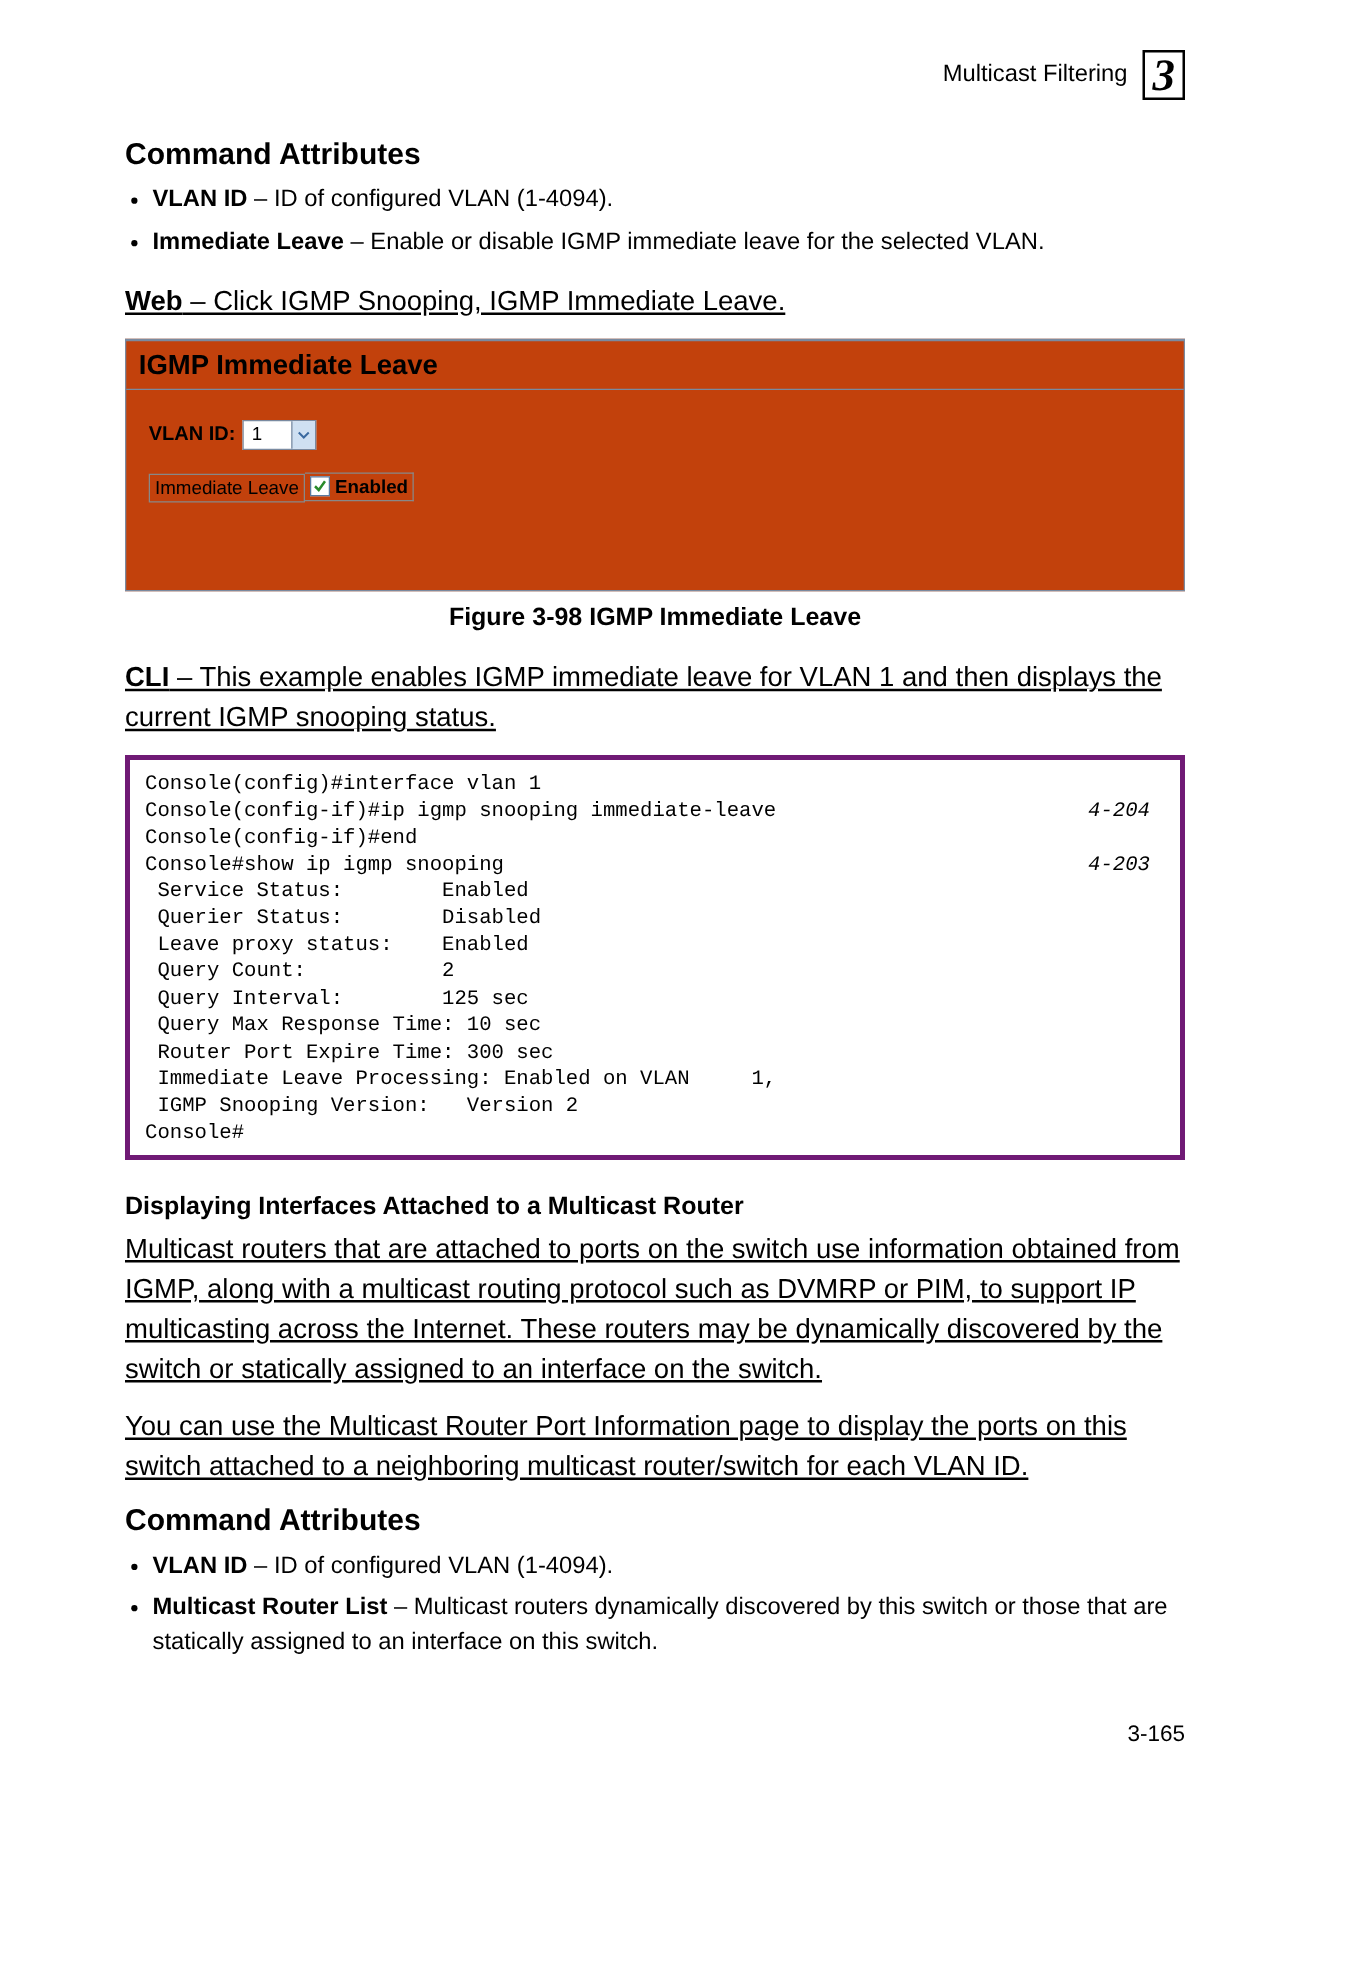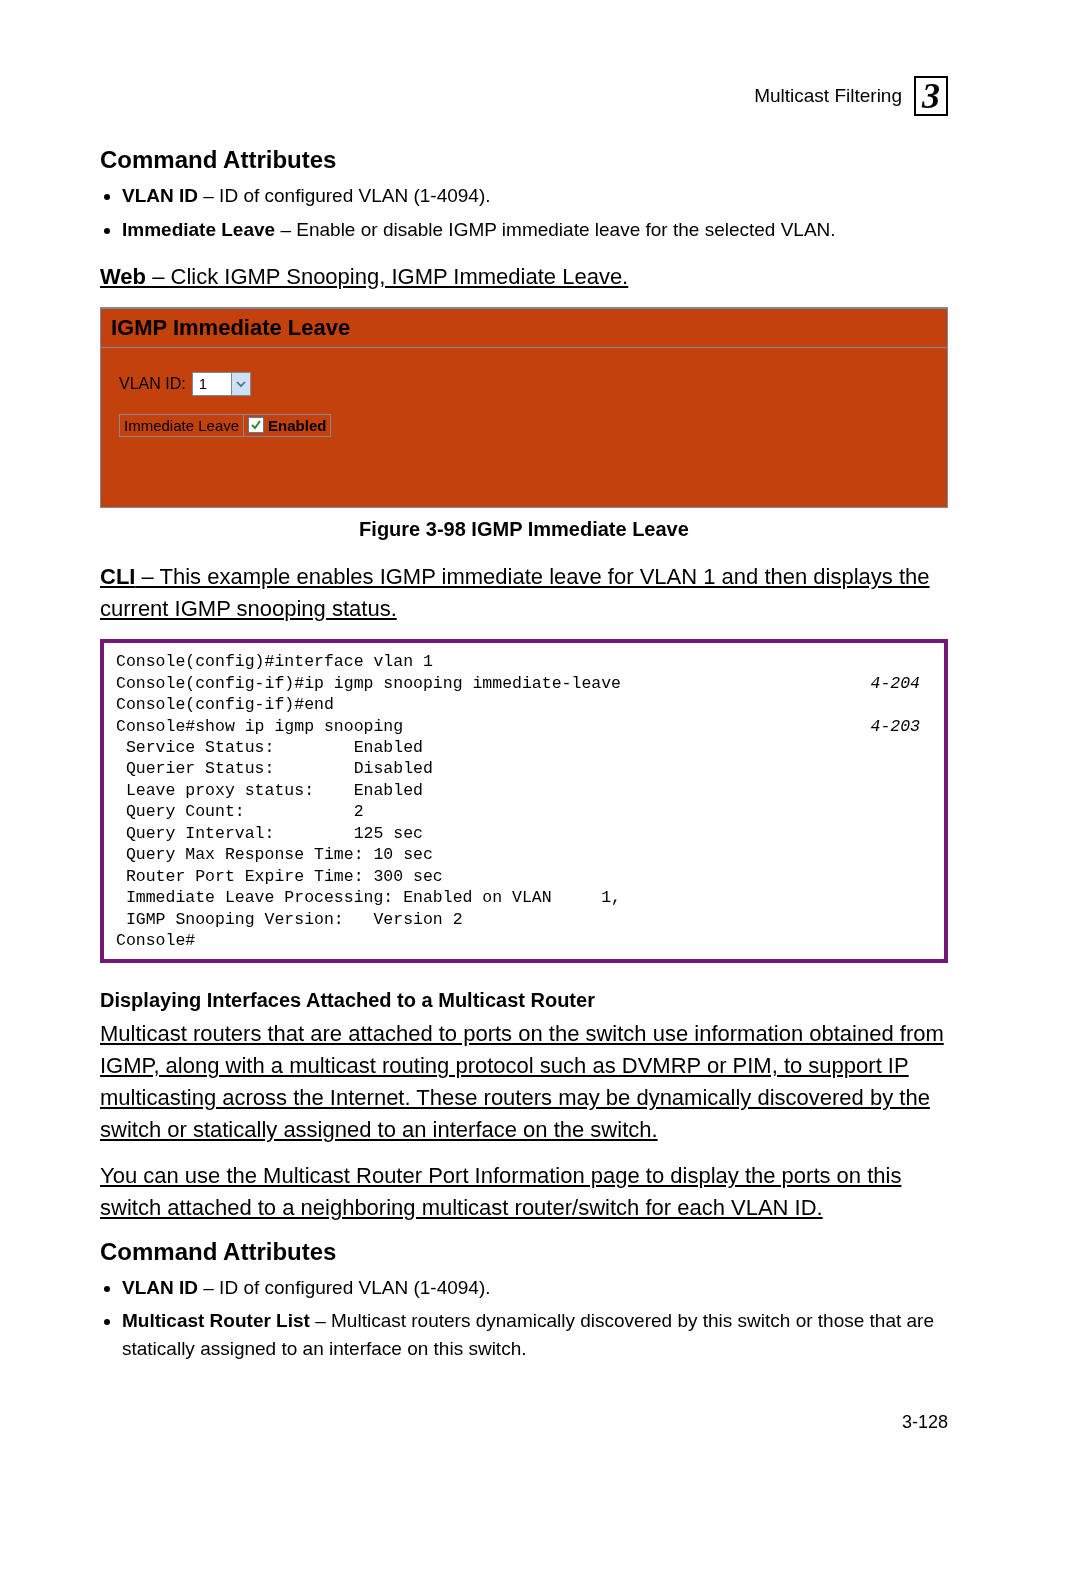--- a/index.html
+++ b/index.html
@@ -7,21 +7,20 @@
     padding: 0;
     background: #fff;
     font-family: Arial, Helvetica, sans-serif;
     color: #000;
     width: 1080px;
   }
   .page {
     padding: 40px 95px 40px 100px;
     box-sizing: border-box;
     width: 1043px;
-    margin-top: 36px;
   }
   .header-row {
     display: flex;
     justify-content: flex-end;
     align-items: center;
     gap: 12px;
     margin-bottom: 30px;
   }
   .header-text {
     font-size: 19px;
@@ -79,21 +78,21 @@
   .ui-body {
     padding: 24px 18px 70px 18px;
   }
   .field-row {
     display: flex;
     align-items: center;
     gap: 6px;
     margin-bottom: 18px;
     font-size: 16px;
   }
-  .field-row .lbl { font-weight: 400; }
+  .field-row .lbl { font-weight: 700; }
   .select {
     display: inline-flex;
     align-items: center;
     border: 1px solid #7a8aa0;
     height: 22px;
     background: #fff;
   }
   .select .val {
     padding: 0 22px 0 6px;
     font-size: 15px;
@@ -229,14 +228,14 @@
   <p class="subheading">Displaying Interfaces Attached to a Multicast Router</p>
   <p class="para">Multicast routers that are attached to ports on the switch use information obtained from IGMP, along with a multicast routing protocol such as DVMRP or PIM, to support IP multicasting across the Internet. These routers may be dynamically discovered by the switch or statically assigned to an interface on the switch.</p>
   <p class="para">You can use the Multicast Router Port Information page to display the ports on this switch attached to a neighboring multicast router/switch for each VLAN ID.</p>
 
   <p class="section-bold">Command Attributes</p>
   <ul class="attr-list">
     <li><span class="term">VLAN ID</span><span> – ID of configured VLAN (1-4094).</span></li>
     <li><span class="term">Multicast Router List</span><span> – Multicast routers dynamically discovered by this switch or those that are statically assigned to an interface on this switch.</span></li>
   </ul>
 
-  <div class="page-num">3-128</div>
+  <div class="page-num">3-165</div>
 </div>
 
 </body></html>

